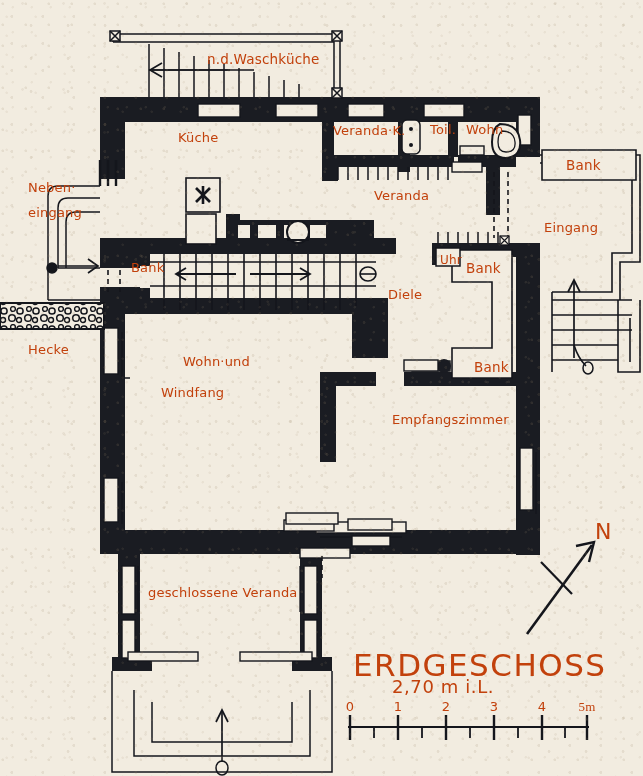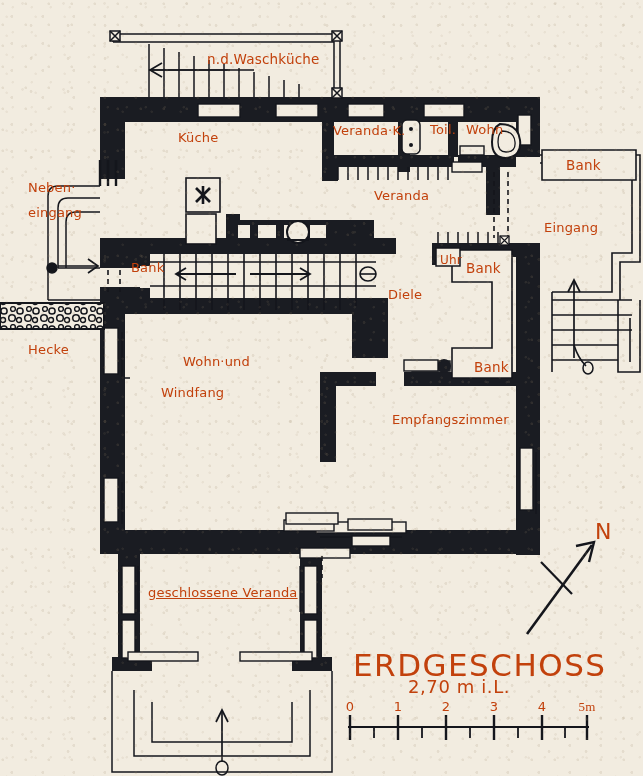--- a/index.html
+++ b/index.html
@@ -392,31 +392,31 @@
       <div class="lbl lbl-room" style="left: 333px; top: 124px;">Veranda·K.</div>
       <div class="lbl lbl-room" style="left: 430px; top: 123px;">Toil.</div>
       <div class="lbl lbl-room" style="left: 466px; top: 123px;">Wohn</div>
       <div class="lbl lbl-room" style="left: 374px; top: 189px;">Veranda</div>
       <div class="lbl lbl-room" style="left: 544px; top: 221px;">Eingang</div>
       <div class="lbl lbl-room" style="left: 131px; top: 261px;">Bank</div>
       <div class="lbl lbl-room" style="left: 388px; top: 288px;">Diele</div>
       <div class="lbl lbl-room" style="left: 163px; top: 355px; margin-left: 20px;">Wohn·und</div>
       <div class="lbl lbl-room" style="left: 161px; top: 386px;">Windfang</div>
       <div class="lbl lbl-room" style="left: 360px; top: 413px; margin-left: 32px;">Empfangszimmer</div>
-      <div class="lbl lbl-room" style="left: 148px; top: 586px; text-decoration: underline;">geschlossene Veranda</div>
+      <div class="lbl lbl-room" style="left: 148px; top: 586px;">geschlossene Veranda</div>
       <div class="lbl lbl-small" style="left: 207px; top: 53px;">n.d.Waschküche</div>
       <div class="lbl lbl-room" style="left: 28px; top: 181px;">Neben·</div>
       <div class="lbl lbl-room" style="left: 28px; top: 206px;">eingang</div>
       <div class="lbl lbl-room" style="left: 28px; top: 343px;">Hecke</div>
       <div class="lbl lbl-small" style="left: 566px; top: 159px;">Bank</div>
       <div class="lbl lbl-small" style="left: 466px; top: 262px;">Bank</div>
       <div class="lbl lbl-small" style="left: 474px; top: 361px;">Bank</div>
       <div class="lbl lbl-micro" style="left: 440px; top: 254px;">Uhr</div>
       <div class="lbl lbl-title" style="left: 353px; top: 650px;">ERDGESCHOSS</div>
-      <div class="lbl lbl-sub" style="left: 408px; top: 678px;">2,70 m i.L.</div>
+      <div class="lbl lbl-sub" style="left: 392px; top: 678px;">2,70 m i.L.</div>
       <div class="lbl lbl-north" style="left: 595px; top: 521px;">N</div>
       <div class="lbl lbl-sc" style="left: 350px; top: 700px; transform: translateX(-50%);">0</div>
       <div class="lbl lbl-sc" style="left: 398px; top: 700px; transform: translateX(-50%);">1</div>
       <div class="lbl lbl-sc" style="left: 446px; top: 700px; transform: translateX(-50%);">2</div>
       <div class="lbl lbl-sc" style="left: 494px; top: 700px; transform: translateX(-50%);">3</div>
       <div class="lbl lbl-sc" style="left: 542px; top: 700px; transform: translateX(-50%);">4</div>
       <div class="lbl lbl-sc" style="left: 587px; top: 700px; transform: translateX(-50%); font-family: Liberation Serif, serif;">5m</div>
     </div>
 
 </div>

